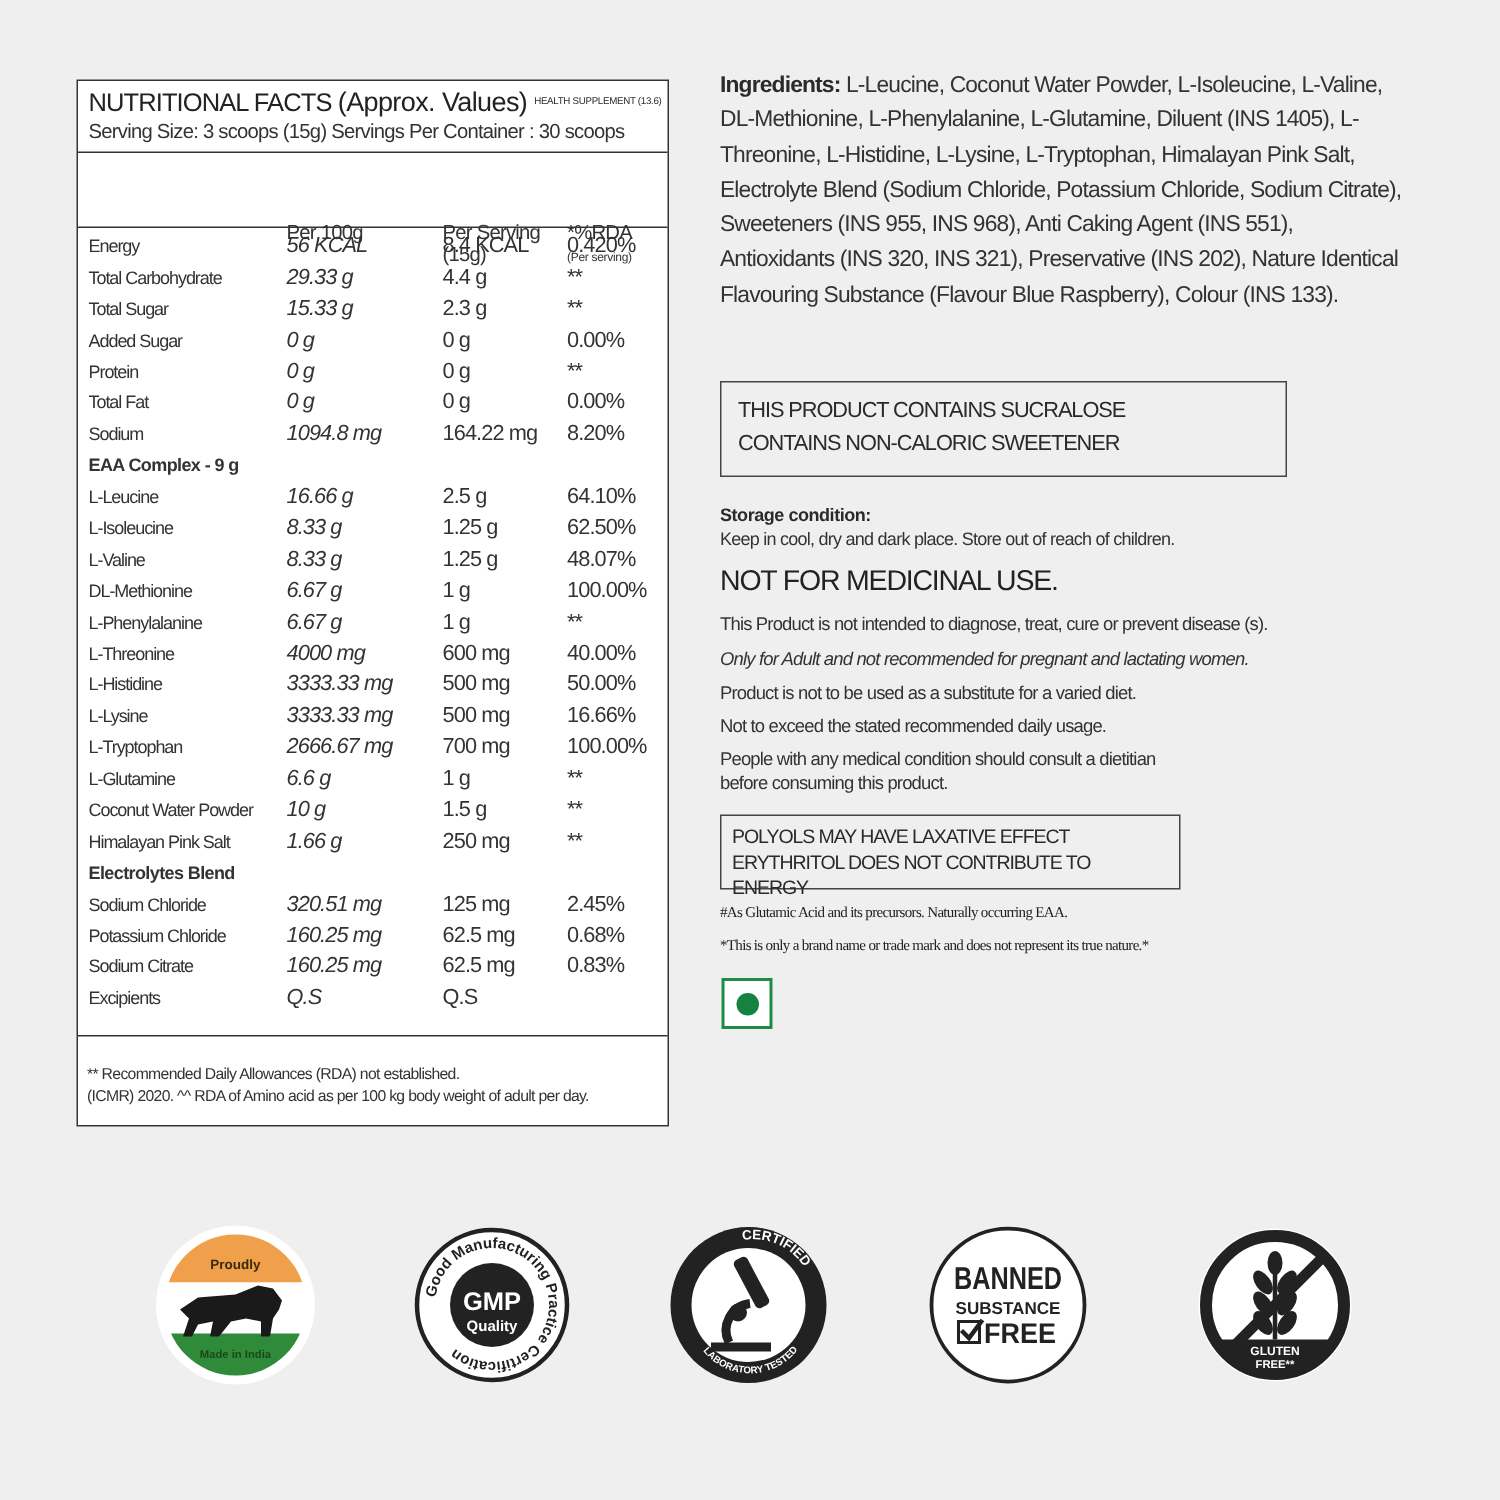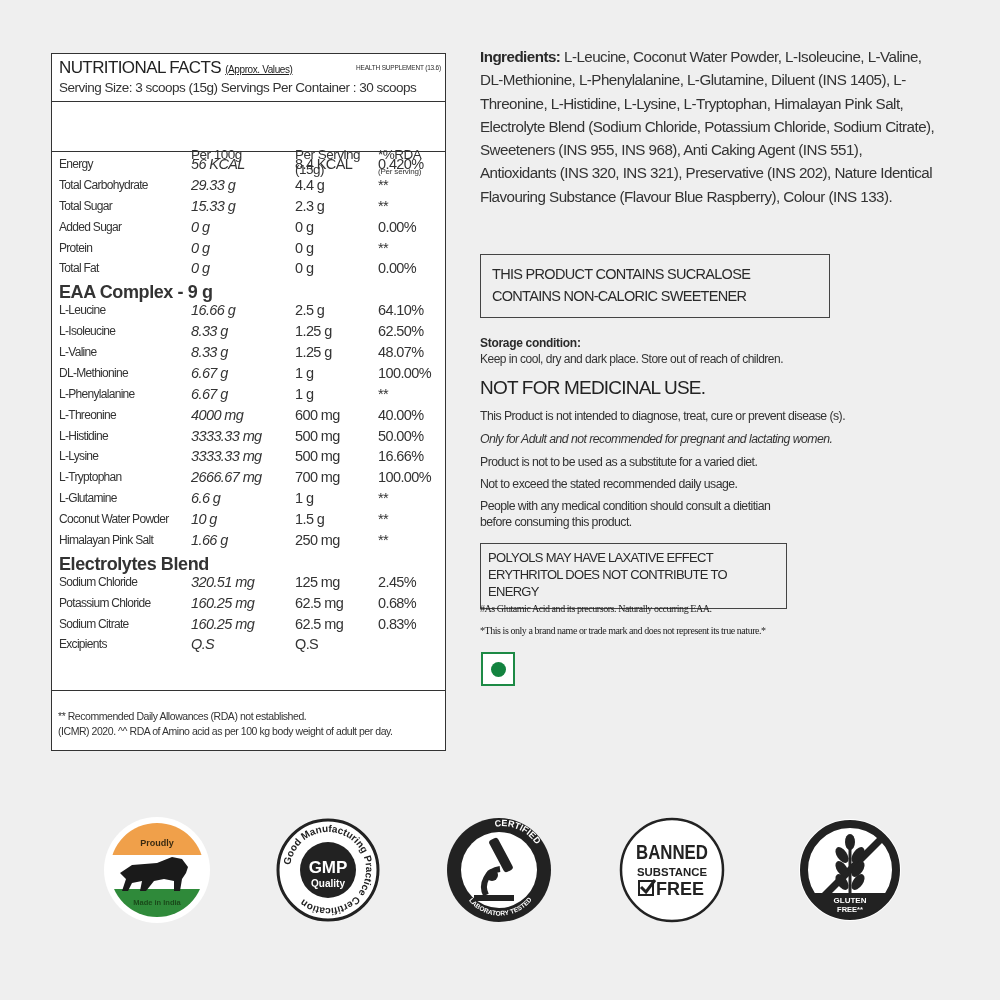--- a/index.html
+++ b/index.html
@@ -8,46 +8,46 @@
     font-family:"Liberation Sans", sans-serif; color:#2a2a2a;
   }
 
   
   #nt {
     position:absolute; left:51px; top:53px; width:395px; height:698px;
     border:1.5px solid #333; background:#fff; box-sizing:border-box;
   }
   #nt .hdr { position:absolute; left:0; top:0; right:0; height:47px; border-bottom:1.5px solid #333; }
   #nt .title { position:absolute; left:7px; top:4px; font-size:17px; letter-spacing:-0.6px; color:#222; }
-  #nt .title .sub { font-size:10px; letter-spacing:-0.4px;text-decoration:underline; }
+  #nt .title .sub { font-size:18px; letter-spacing:-0.4px; }
   #nt .hs { position:absolute; right:4px; top:10px; font-size:6.5px; letter-spacing:-0.2px; }
   #nt .srv { position:absolute; left:7px; top:26px; font-size:13.5px; letter-spacing:-0.5px; color:#333; }
   #nt .colhdr { position:absolute; left:0; right:0; top:47px; height:50px; border-bottom:1.5px solid #333; }
   #nt .ch { position:absolute; font-size:13.5px; letter-spacing:-0.5px; color:#333; line-height:15px;margin-top:34px; }
   #nt .ch small { font-size:8px; letter-spacing:-0.2px; }
   #nt .rows { position:absolute; left:0; right:0; top:101px; }
   #nt .row { position:relative; height:20.9px; }
   #nt .row .n { position:absolute; left:7px; top:2px; font-size:12px; letter-spacing:-0.7px; color:#333; }
   #nt .row .v { position:absolute; top:1px; font-size:14.5px; letter-spacing:-0.6px; color:#333; }
   #nt .row .c1 { left:139px;font-style:italic; } #nt .row .c2 { left:243px; } #nt .row .c3 { left:326px; }
-  #nt .row.section .n { font-weight:bold; font-size:18px; letter-spacing:-0.4px; }
+  #nt .row.section .n { font-weight:bold; font-size:12px; letter-spacing:-0.4px; }
   #nt .foot { position:absolute; left:0; right:0; top:636px; bottom:0; border-top:1.5px solid #333; padding:18px 6px; }
   #nt .foot div { font-size:10.5px; letter-spacing:-0.45px; line-height:15px; color:#333; }
 
   
   #right { position:absolute; left:480px; top:45px; width:470px; }
   .ingr { font-size:15.2px; line-height:23.3px; letter-spacing:-0.55px; color:#333; width:455px; }
   .ingr b { color:#2a2a2a; }
   .box { border:1.5px solid #444; box-sizing:border-box; color:#2a2a2a; }
-  .box1 { position:absolute; left:480px; top:254px; width:350px; height:64px; padding:8px 11px; font-size:14.5px; line-height:22px; letter-spacing:-0.7px; }
+  .box1 { position:absolute; left:480px; top:254px; width:378px; height:64px; padding:8px 11px; font-size:14.5px; line-height:22px; letter-spacing:-0.7px; }
   .storage-h { position:absolute; left:480px; top:336px; font-size:12px; font-weight:bold; letter-spacing:-0.3px; }
   .storage-t { position:absolute; left:480px; top:352px; font-size:12px; letter-spacing:-0.5px; color:#333; }
   .nfm { position:absolute; left:480px; top:377px; font-size:19px; letter-spacing:-0.8px; color:#222; }
   .warn { position:absolute; left:480px; font-size:12.3px; letter-spacing:-0.55px; color:#333; line-height:15px; }
-  .box2 { position:absolute; left:480px; top:543px; width:307px; height:66px; padding:5px 7px; font-size:13px; line-height:17px; letter-spacing:-0.7px; }
+  .box2 { position:absolute; left:480px; top:543px; width:307px; height:50px; padding:5px 7px; font-size:13px; line-height:17px; letter-spacing:-0.7px; }
   .note { position:absolute; left:480px; font-size:10px; letter-spacing:-0.45px; color:#222;font-family:Liberation Serif, serif; }
   .veg { position:absolute; left:481px; top:652px; width:34px; height:34px; border:2px solid #1d8a45; box-sizing:border-box; background:#fff; }
   .veg span { position:absolute; left:8px; top:8px; width:15px; height:15px; border-radius:50%; background:#13833f; }
 
   
   .badge { position:absolute; top:815px; width:110px; height:110px; }
   .badge svg { width:110px; height:110px; display:block; }
 </style>
 </head>
 <body>
@@ -101,20 +101,26 @@
         <span class="n">Protein</span>
         <span class="v c1">0 g</span>
         <span class="v c2">0 g</span>
         <span class="v c3">**</span>
       </div>
       <div class="row">
         <span class="n">Total Fat</span>
         <span class="v c1">0 g</span>
         <span class="v c2">0 g</span>
         <span class="v c3">0.00%</span>
+      </div>
+      <div class="row">
+        <span class="n">Sodium</span>
+        <span class="v c1">1094.8 mg</span>
+        <span class="v c2">164.22 mg</span>
+        <span class="v c3">8.20%</span>
       </div>
       <div class="row section">
         <span class="n">EAA Complex - 9 g</span>
       </div>
       <div class="row">
         <span class="n">L-Leucine</span>
         <span class="v c1">16.66 g</span>
         <span class="v c2">2.5 g</span>
         <span class="v c3">64.10%</span>
       </div>

